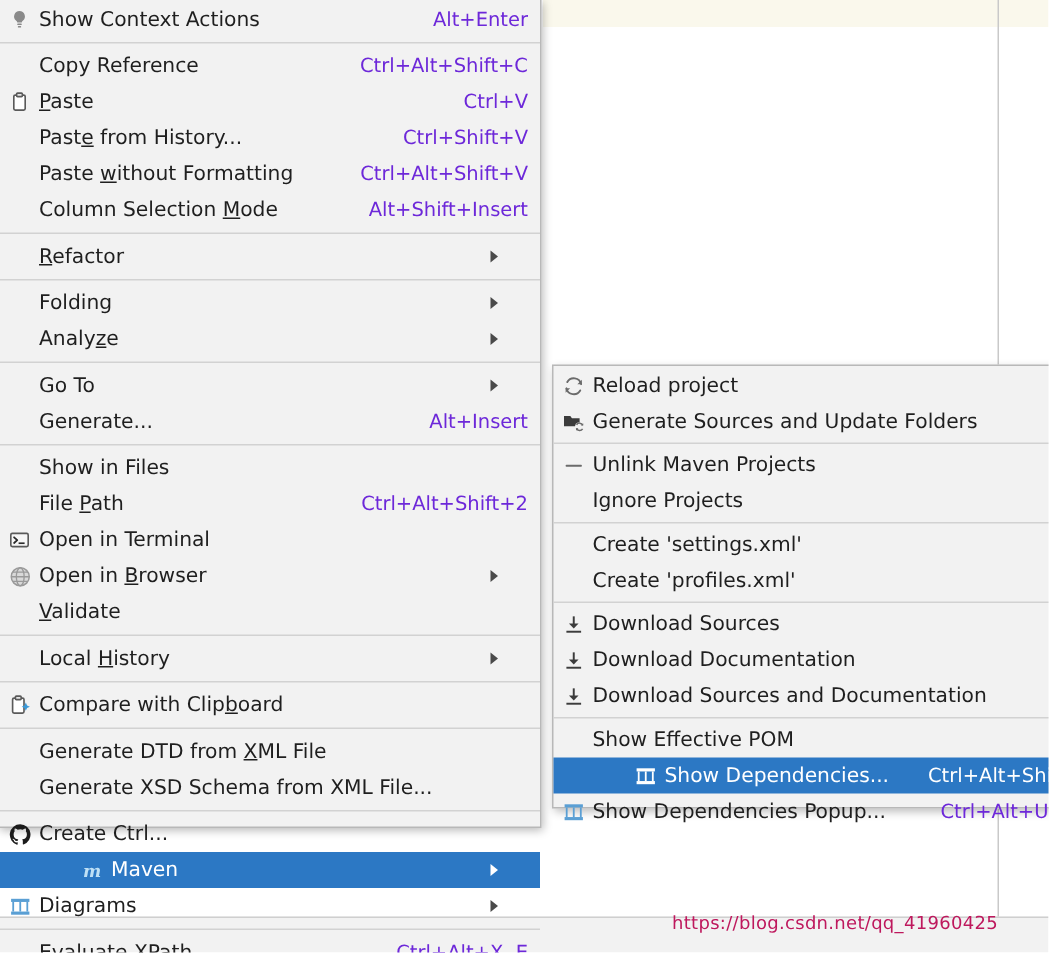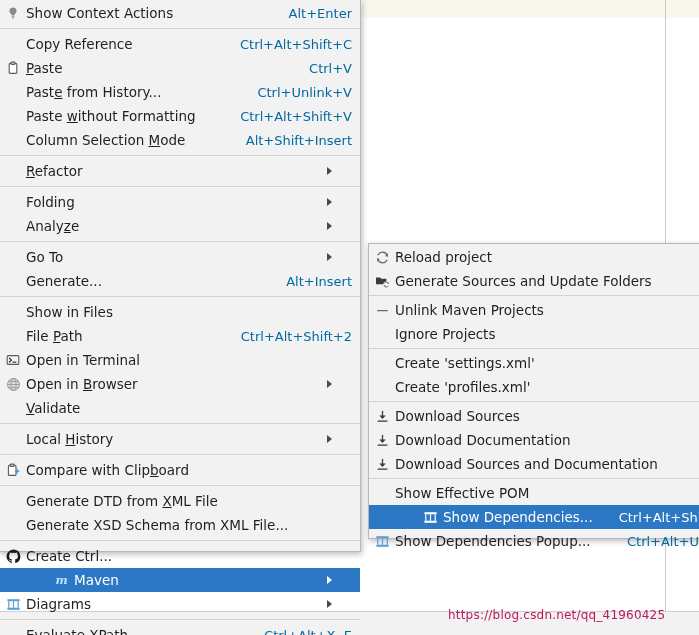--- a/index.html
+++ b/index.html
@@ -62,21 +62,21 @@
   .mi.selected .accel{color:#ffffff;}
 
   .ico{
     width:26px;min-width:26px;height:24px;
     display:flex;align-items:center;justify-content:center;
   }
   .mi-label{flex:0 0 auto;}
   .mi-label u{text-decoration:underline;text-underline-offset:1px;}
   .accel{
     margin-left:auto;padding-left:26px;
-    color:#0369a1;font-size:13px;
+    color:#6d28d9;font-size:13px;
   }
   .arrow{
     margin-left:auto;padding-left:20px;
     width:0;height:0;
     border-left:5px solid #4a4a4a;
     border-top:4px solid transparent;
     border-bottom:4px solid transparent;
   }
   .mi.selected .arrow{border-left-color:#ffffff;}
   .sep{height:1px;background:#d2d2d2;margin:3px 0;}
@@ -118,21 +118,21 @@
           <rect x="3.2" y="2.4" width="7.6" height="10" rx="1" fill="#ffffff" stroke="#5a5a5a" stroke-width="1.1"></rect>
           <rect x="5.1" y="1.1" width="3.8" height="2.3" rx=".6" fill="#e6e6e6" stroke="#5a5a5a" stroke-width="1.1"></rect>
         </svg>
       </span>
       <span class="mi-label"><u>P</u>aste</span>
       <span class="accel">Ctrl+V</span>
     </div>
     <div class="mi has-accel">
       <span class="ico"></span>
       <span class="mi-label">Past<u>e</u> from History...</span>
-      <span class="accel">Ctrl+Unlink+V</span>
+      <span class="accel">Ctrl+Shift+V</span>
     </div>
     <div class="mi has-accel">
       <span class="ico"></span>
       <span class="mi-label">Paste <u>w</u>ithout Formatting</span>
       <span class="accel">Ctrl+Alt+Shift+V</span>
     </div>
     <div class="mi has-accel">
       <span class="ico"></span>
       <span class="mi-label">Column Selection <u>M</u>ode</span>
       <span class="accel">Alt+Shift+Insert</span>

